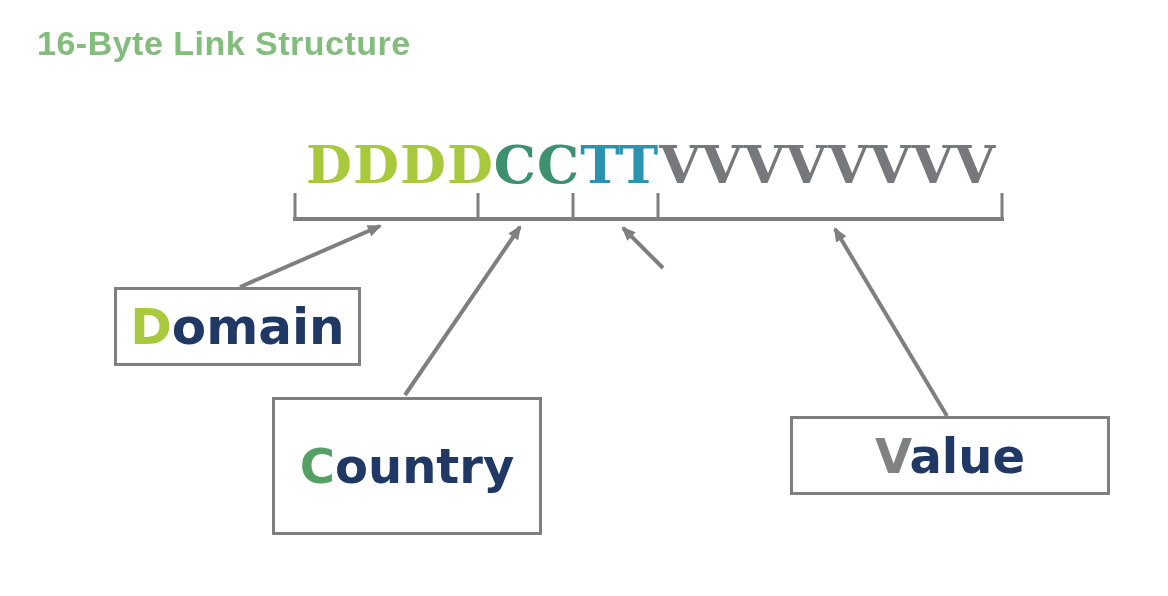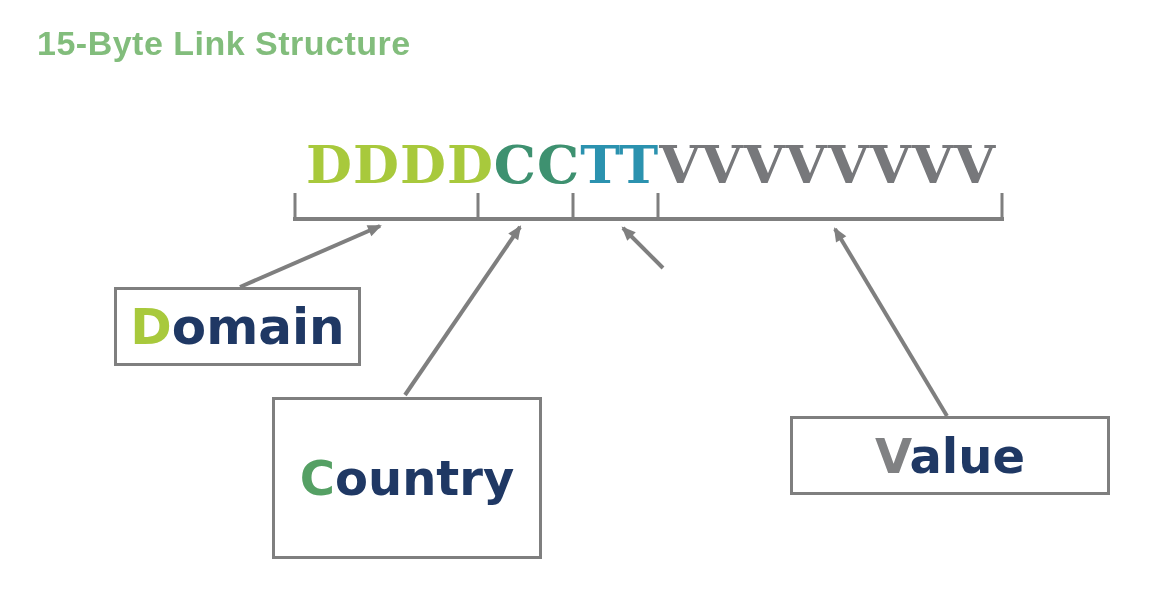--- a/index.html
+++ b/index.html
@@ -78,35 +78,35 @@
     display: flex;
     flex-direction: column;
     align-items: center;
     justify-content: center;
     text-align: center;
     font-weight: bold;
     color: var(--navy, #1f3864);
     white-space: nowrap;
   }
   .box-domain  { left: 114px; top: 287px; width: 247px; height: 79px;  font-size: 50px; }
-  .box-country { left: 272px; top: 397px; width: 270px; height: 162px; font-size: 48px; line-height: 58px; }
+  .box-country { left: 272px; top: 397px; width: 270px; height: 138px; font-size: 48px; line-height: 58px; }
   .box-type    { left: 541px; top: 268px; width: 250px; height: 135px; font-size: 48px; line-height: 58px; }
   .box-value   { left: 790px; top: 416px; width: 320px; height: 79px;  font-size: 48px; }
 
   .hl-lime { color: var(--lime-green, #a8c93c); }
   .hl-green { color: var(--box-c-green, #55a064); }
   .hl-teal { color: var(--box-t-teal, #4ba3ae); }
   .hl-gray { color: var(--box-v-gray, #808183); }
 </style>
 </head>
 <body>
 
 <div id="canvas">
 
-  <div class="slide-title">15-Byte Link Structure</div>
+  <div class="slide-title">16-Byte Link Structure</div>
 
   <div class="code-string"><span class="seg-domain">DDDD</span><span class="seg-country">CC</span><span class="seg-type">TT</span><span class="seg-value">VVVVVVVV</span></div>
 
   <svg class="connector-layer" viewBox="0 0 1168 596" xmlns="http://www.w3.org/2000/svg">
     <defs>
       <marker id="arrowhead" markerUnits="userSpaceOnUse" markerWidth="20" markerHeight="16" refX="13" refY="7" orient="auto">
         <path class="arrow-head" d="M1,1 L15,7 L1,13 Z"></path>
       </marker>
     </defs>
 

